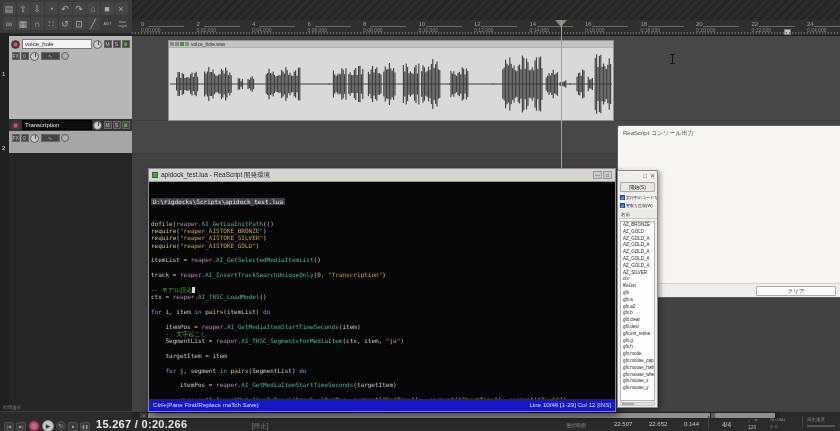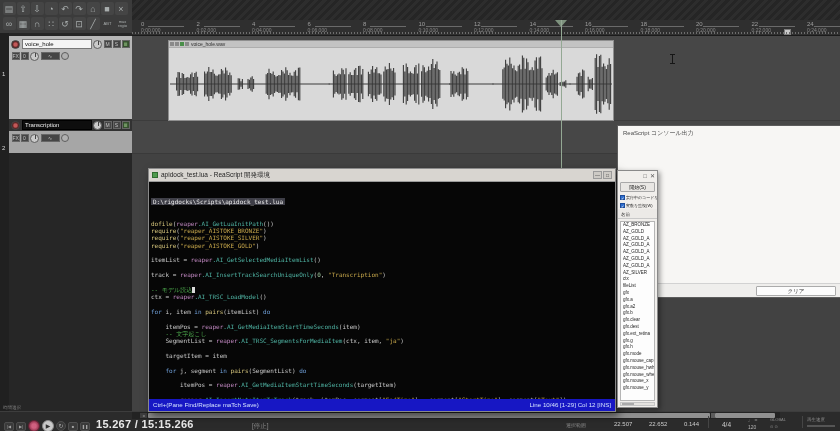--- a/index.html
+++ b/index.html
@@ -385,21 +385,21 @@
     </div>
     <div id="tbtns">
       <span class="tpb">|◀</span>
       <span class="tpb">▶|</span>
       <span id="btn-rec"></span>
       <span id="btn-play">▶</span>
       <span id="btn-loop">↻</span>
       <span class="tpb">■</span>
       <span class="tpb">❚❚</span>
     </div>
-    <span id="time-display">15.267 / 15:15.266</span>
+    <span id="time-display">15.267 / 0:20.266</span>
     <span id="play-state">[停止]</span>
 
     <span class="tr-lbl" style="left:566px;top:10px">選択範囲</span>
     <span class="tr-val" style="left:614px;top:9px">22.507</span>
     <span class="tr-val" style="left:649px;top:9px">22.652</span>
     <span class="tr-val" style="left:684px;top:9px">0.144</span>
     <span class="tr-sep" style="left:708px"></span>
     <span class="tr-val" style="left:722px;top:9px;font-size:6.5px">4/4</span>
     <span class="tr-lbl" style="left:748px;top:5px">♩ =</span>
     <span class="tr-lbl" style="left:748px;top:12px;color:#b5b5b5">120</span>

